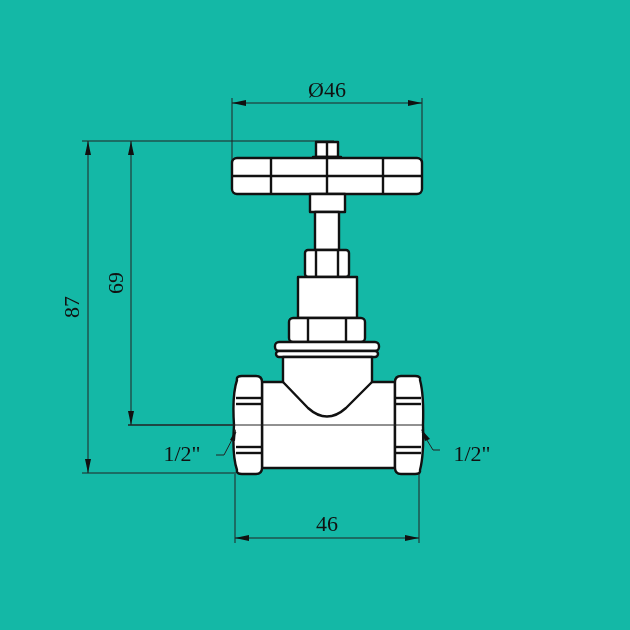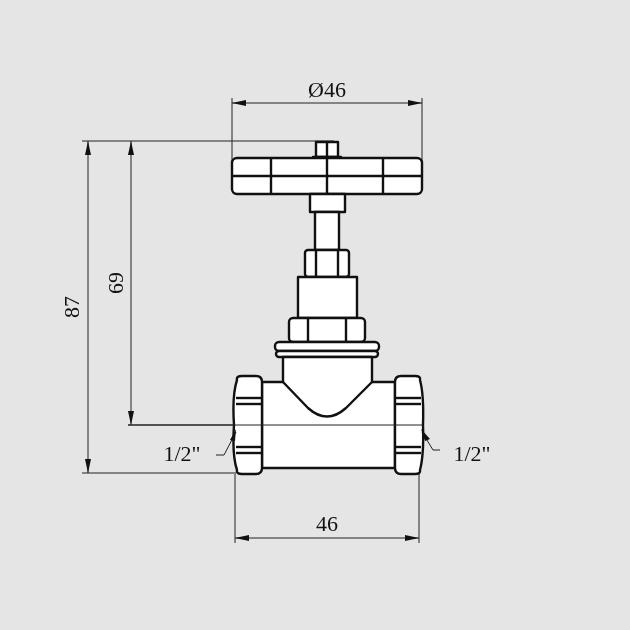--- a/index.html
+++ b/index.html
@@ -1,16 +1,16 @@
 <!DOCTYPE html>
 <html><head>
 <meta charset="utf-8">
 <style>
   html, body { margin:0; padding:0; background:#ffffff; }
-  #stage { position:relative; width:630px; height:630px; background:#e5e5e5; overflow:hidden; }
+  #stage { position:relative; width:630px; height:630px; background:#14b8a6; overflow:hidden; }
   svg { position:absolute; left:0; top:0; }
   .dim-text { font-family: "Liberation Serif", "DejaVu Serif", serif; font-size:22px; fill:#111; }
   .thick { stroke:#111; stroke-width:2.4; fill:#fff; stroke-linejoin:round; }
   .thin { stroke:#222; stroke-width:1; fill:none; }
   .arrow { fill:#111; stroke:none; }
 </style>
 </head>
 <body>
 
 <div id="stage">

